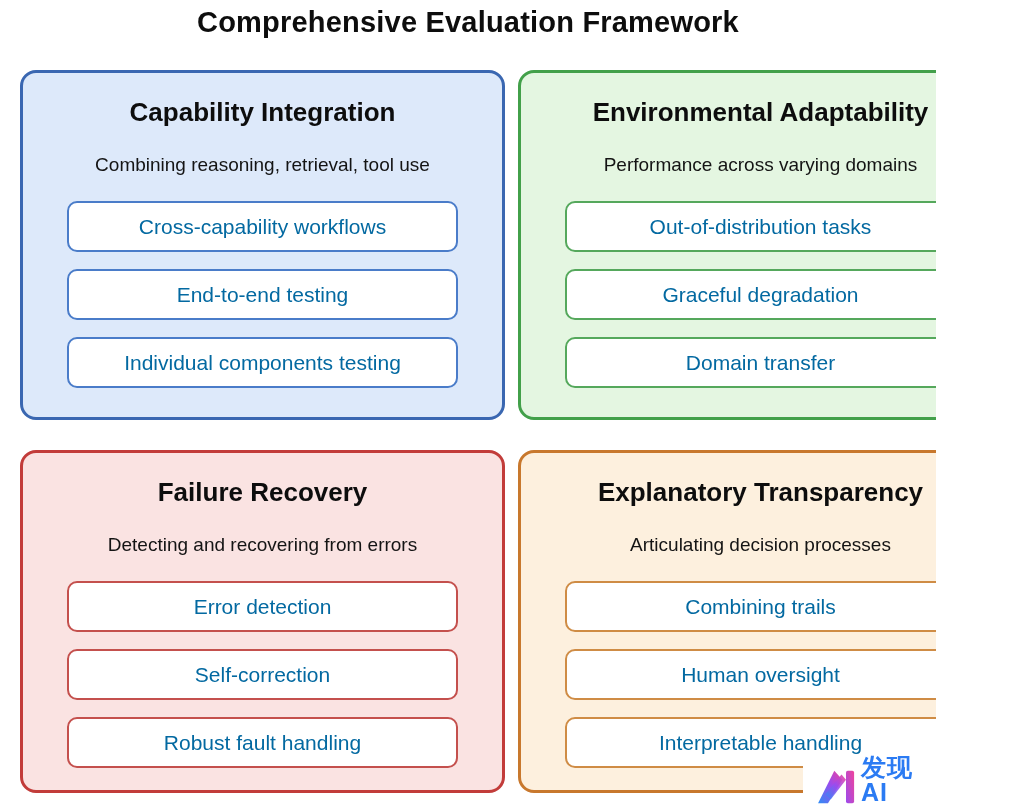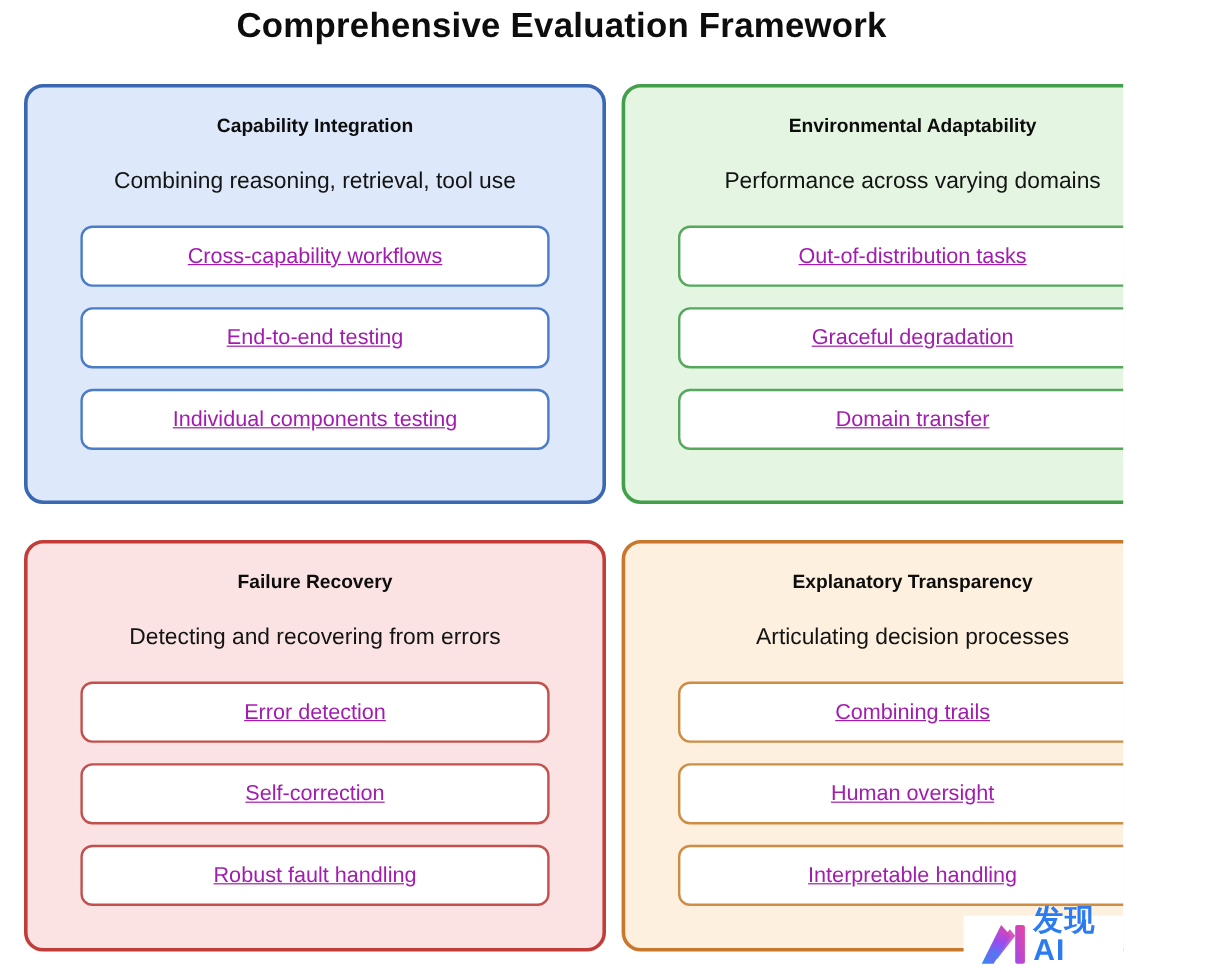--- a/index.html
+++ b/index.html
@@ -40,21 +40,21 @@
   }
   .quadrant {
     box-sizing: border-box;
     border: 3px solid var(--border, #888);
     background: var(--bg, #eee);
     border-radius: 16px;
   }
   .quadrant h2 {
     margin: 24px 0 0 0;
     text-align: center;
-    font-size: 16px;
+    font-size: 26px;
     font-weight: bold;
     color: #0d0d0d;
   }
   .quadrant .subtitle {
     margin: 26px 0 0 0;
     text-align: center;
     font-size: 19px;
     color: #141414;
   }
   .items {
@@ -65,23 +65,22 @@
   }
   .item {
     box-sizing: border-box;
     height: 51px;
     background: #ffffff;
     border: 2px solid var(--item-border, #999);
     border-radius: 10px;
     display: flex;
     align-items: center;
     justify-content: center;
-    font-size: 18px;
-    color: #a21caf;
-    text-decoration: underline;
+    font-size: 21px;
+    color: #0369a1;
   }
   .watermark {
     position: absolute;
     left: 803px;
     top: 763px;
     right: 0;
     bottom: 0;
     background: #ffffff;
     display: flex;
     align-items: center;

